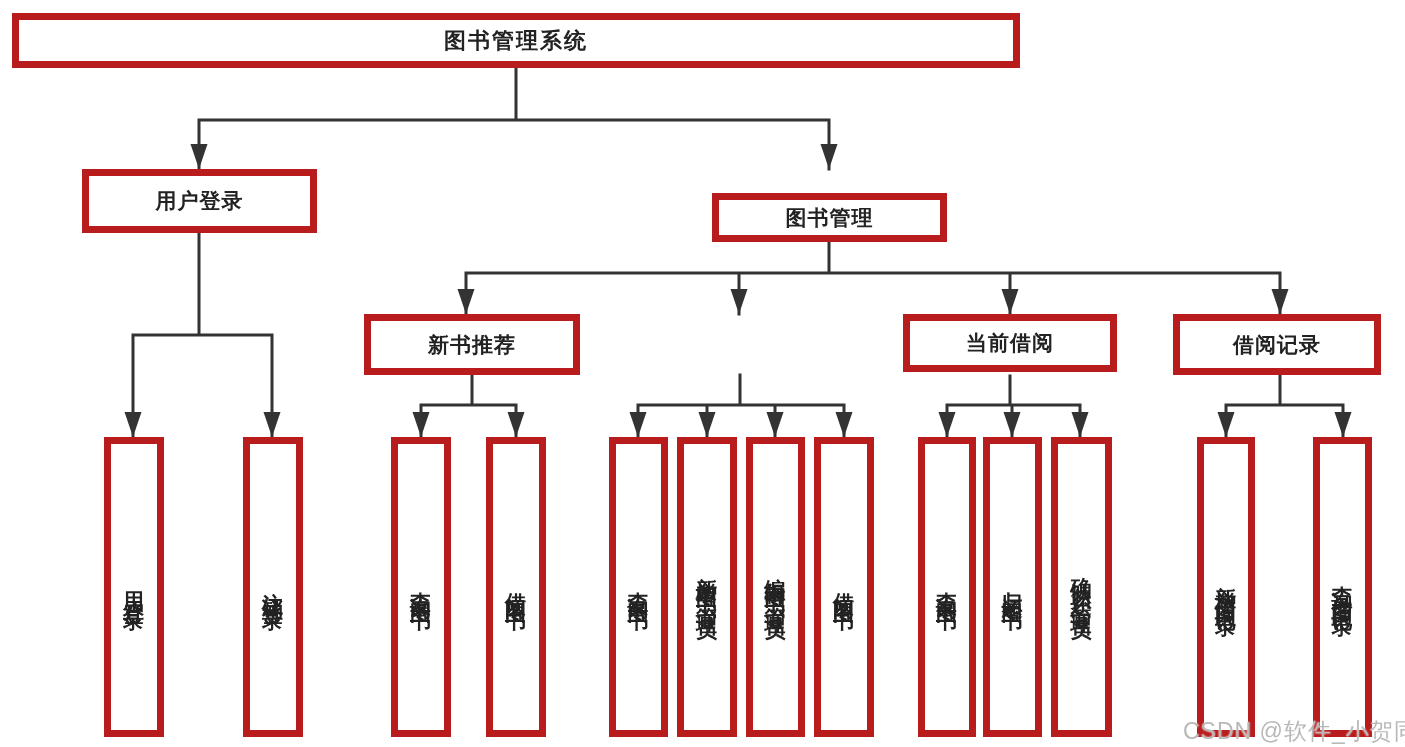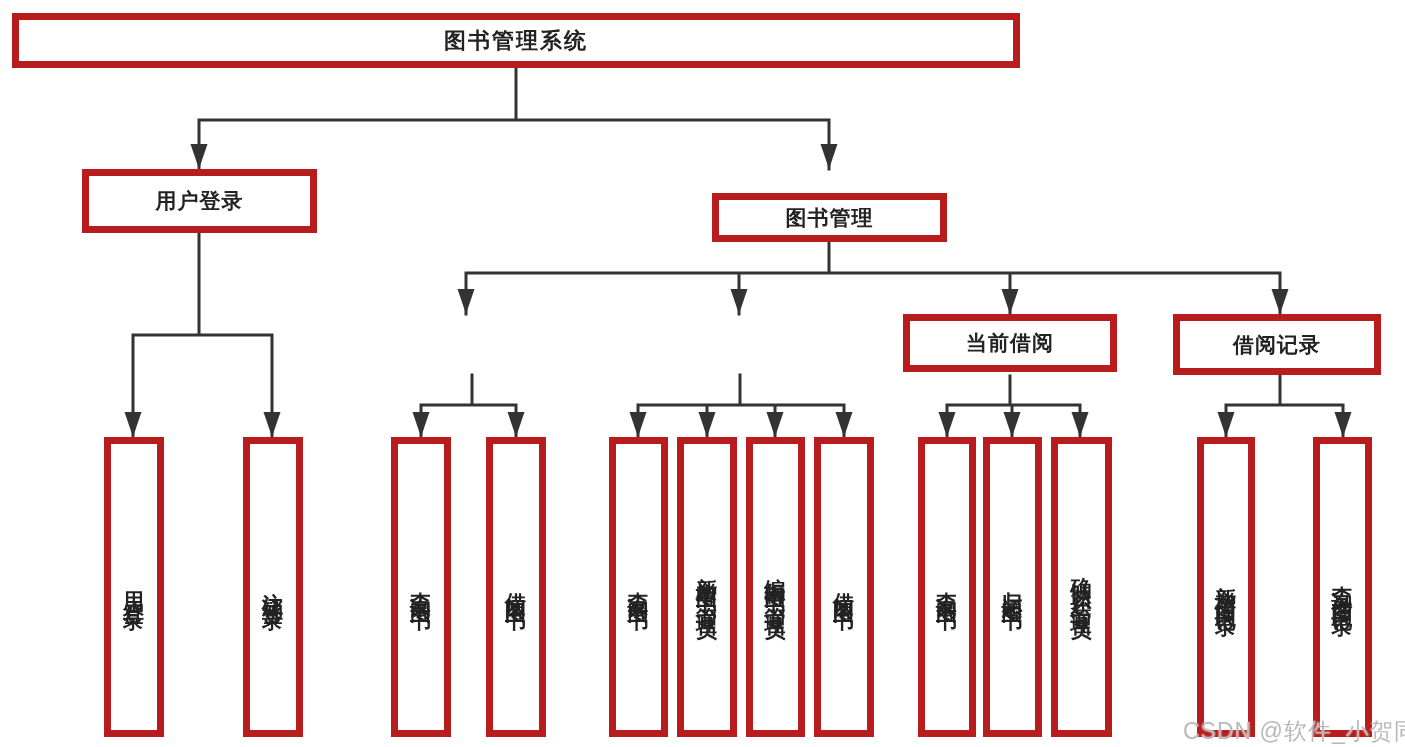--- a/index.html
+++ b/index.html
@@ -97,20 +97,21 @@
       <polygon points="1217.5,412 1234.5,412 1226,437"></polygon>
       <polygon points="1334.5,412 1351.5,412 1343,437"></polygon>
     </g>
   </svg>
 
   <div class="node h root" style="left:12px; top:13px; width:1008px; height:55px;">图书管理系统</div>
 
   <div class="node h" style="left:82px; top:169px; width:235px; height:64px;">用户登录</div>
   <div class="node h" style="left:712px; top:169px; width:235px; height:49px;margin-top:24px;">图书管理</div>
 
+  <div class="node h" style="left:364px; top:314px; width:216px; height:61px;">新书推荐</div>
   <div class="node h" style="left:903px; top:314px; width:214px; height:58px;">当前借阅</div>
   <div class="node h" style="left:1173px; top:314px; width:208px; height:61px;">借阅记录</div>
 
   <div class="node v" style="left:104px; top:437px; width:60px; height:300px;">用户登录</div>
   <div class="node v" style="left:243px; top:437px; width:60px; height:300px;">注销登录</div>
 
   <div class="node v" style="left:391px; top:437px; width:60px; height:300px;">查询图书</div>
   <div class="node v" style="left:486px; top:437px; width:60px; height:300px;">借阅图书</div>
 
   <div class="node v" style="left:609px; top:437px; width:59px; height:300px;">查询图书</div>

